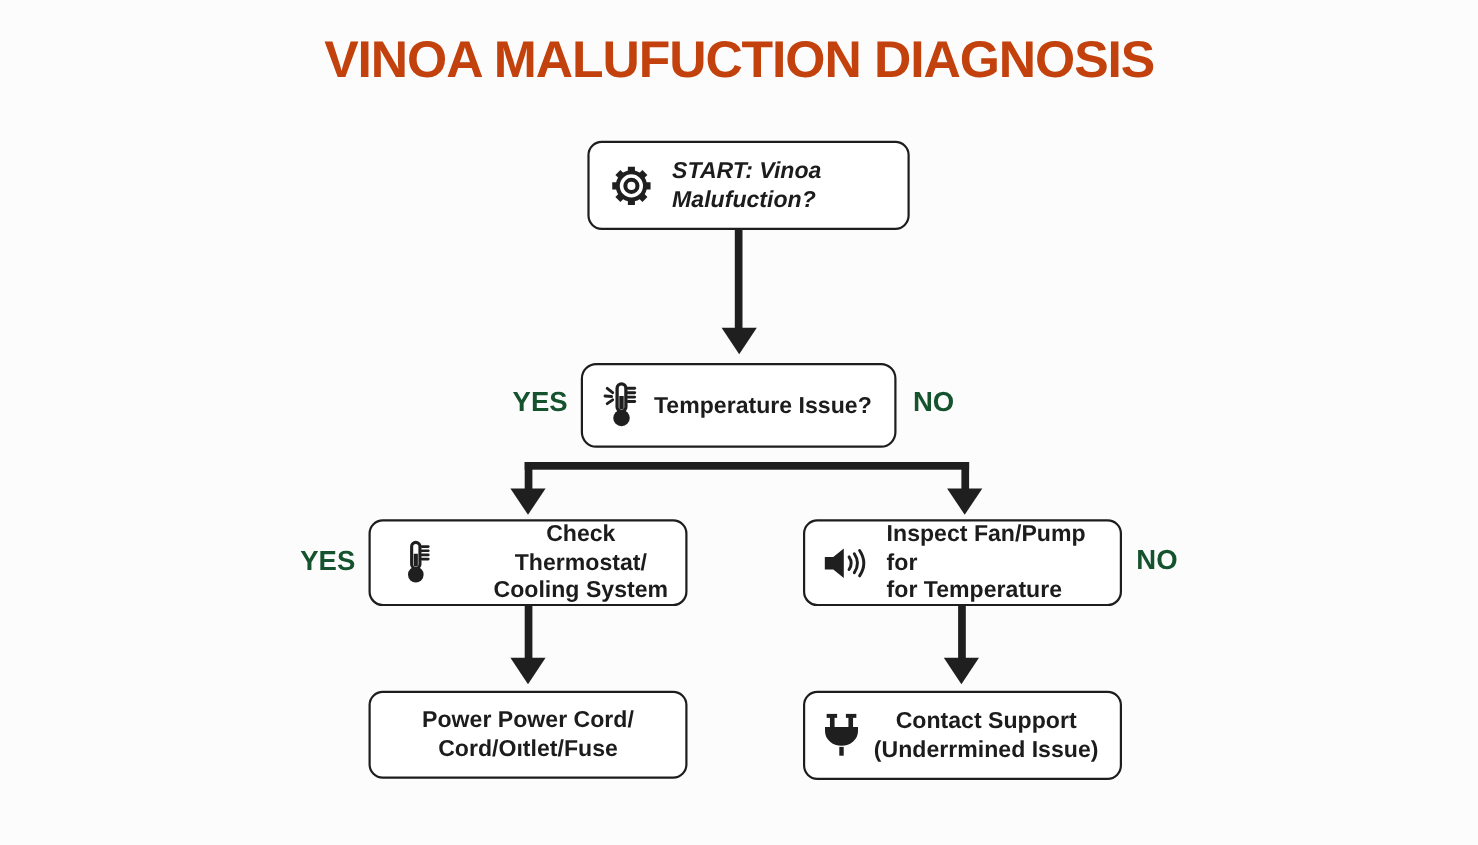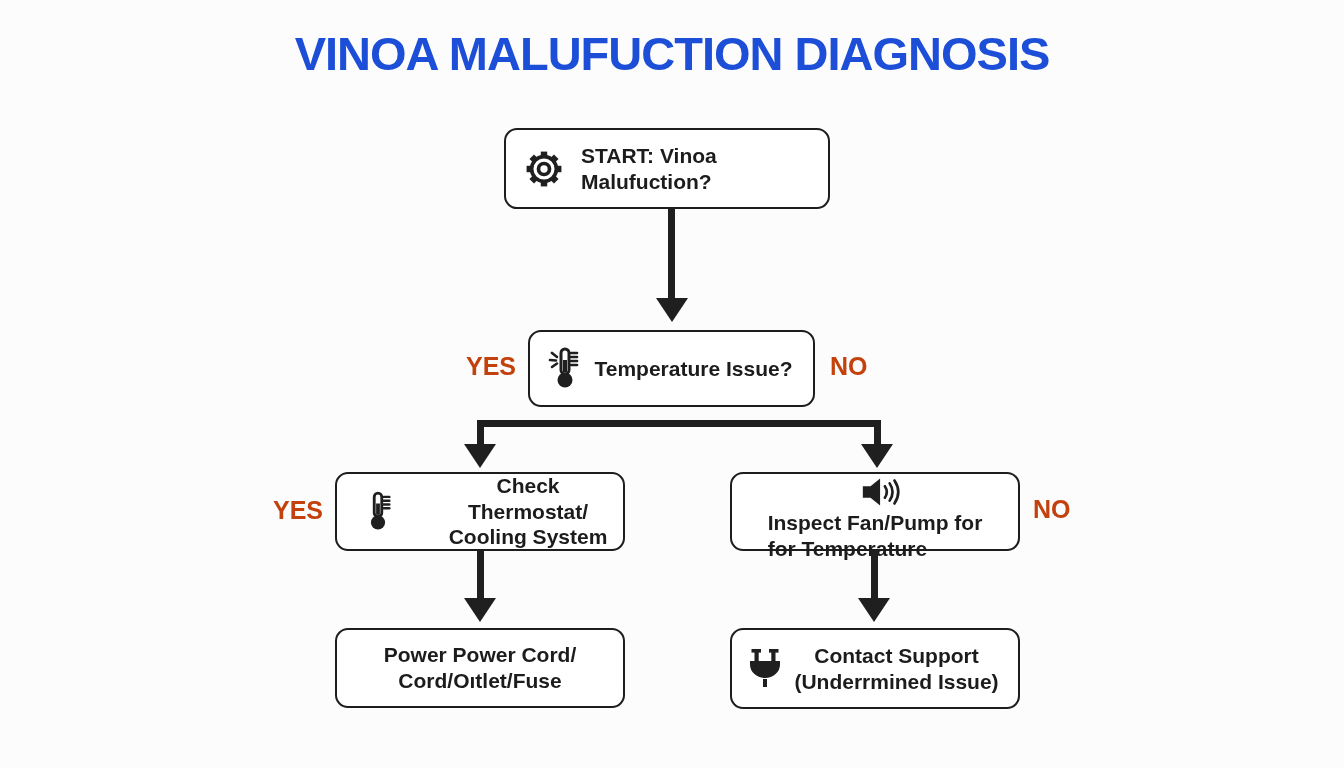--- a/index.html
+++ b/index.html
@@ -5,41 +5,41 @@
   html,body{margin:0;padding:0;background:#fcfcfc;}
   .canvas{
     position:relative;width:1344px;height:768px;overflow:hidden;
     background:#fcfcfc;
     font-family:"Liberation Sans","DejaVu Sans",sans-serif;
     color:#1d1d1d;
   }
   .title{
     position:absolute;top:26px;left:0;width:100%;
     text-align:center;font-size:47px;font-weight:800;
-    letter-spacing:-1px;color:#1d4ed8;white-space:nowrap;
+    letter-spacing:-1px;color:#c2410c;white-space:nowrap;
   }
   .node{
     position:absolute;box-sizing:border-box;
     background:#ffffff;border:2.5px solid #1d1d1d;border-radius:13px;
     display:flex;align-items:center;
   }
   .node .icon{flex:0 0 auto;display:flex;align-items:center;justify-content:center;}
   .node .txt{
     flex:1 1 auto;font-weight:bold;font-size:21px;line-height:1.22;
     color:#1c1c1c;text-align:center;padding:0 14px 0 4px;
   }
   .txt.left{text-align:left;padding-left:14px;}
   .txt.noicon{padding:0 10px;}
-  #node-start{left:504px;top:128px;width:326px;height:81px;}
+  #node-start{left:534px;top:128px;width:293px;height:81px;font-style:italic;}
   #node-start .icon{padding-left:15px;}
-  #node-temperature{left:528px;top:330px;width:287px;height:77px;}
+  #node-temperature{left:528px;top:330px;width:287px;height:77px;border-radius:14px;}
   #node-temperature .icon{padding-left:16px;}
   #node-thermostat{left:335px;top:472px;width:290px;height:79px;gap:48px;}
   #node-thermostat .icon{padding-left:24px;}
-  #node-fan{left:730px;top:472px;width:290px;height:79px;flex-direction:column;}
+  #node-fan{left:730px;top:472px;width:290px;height:79px;}
   #node-fan .icon{padding-left:14px;}
   #node-power{left:335px;top:628px;width:290px;height:80px;}
   #node-support{left:730px;top:628px;width:290px;height:81px;}
   #node-support .icon{padding-left:13px;}
   .vline{position:absolute;width:7px;background:#1f1f1f;}
   .hline{position:absolute;height:7px;background:#1f1f1f;}
   .head-down{
     position:absolute;width:0;height:0;
     border-left:16px solid transparent;border-right:16px solid transparent;
     border-top:24px solid #1f1f1f;
@@ -49,21 +49,21 @@
   #branch-bar{left:477px;top:420px;width:404px;}
   #branch-left-stub{left:477px;top:420px;height:26px;}
   #branch-left-head{left:464px;top:444px;}
   #branch-right-stub{left:874px;top:420px;height:26px;}
   #branch-right-head{left:861px;top:444px;}
   #arrow-left-line{left:477px;top:550px;height:50px;}
   #arrow-left-head{left:464px;top:598px;}
   #arrow-right-line{left:871px;top:550px;height:50px;}
   #arrow-right-head{left:858px;top:598px;}
   .branch-label{
-    position:absolute;font-weight:bold;font-size:25px;color:#c2410c;
+    position:absolute;font-weight:bold;font-size:25px;color:#14532d;
   }
   #label-temp-yes{left:438px;top:352px;width:78px;text-align:right;}
   #label-temp-no{left:830px;top:352px;}
   #label-therm-yes{left:248px;top:496px;width:75px;text-align:right;}
   #label-fan-no{left:1033px;top:495px;}
   svg .stroke{stroke:#1f1f1f;fill:none;}
   svg .fill{fill:#1f1f1f;}
 </style>
 </head>
 <body>

